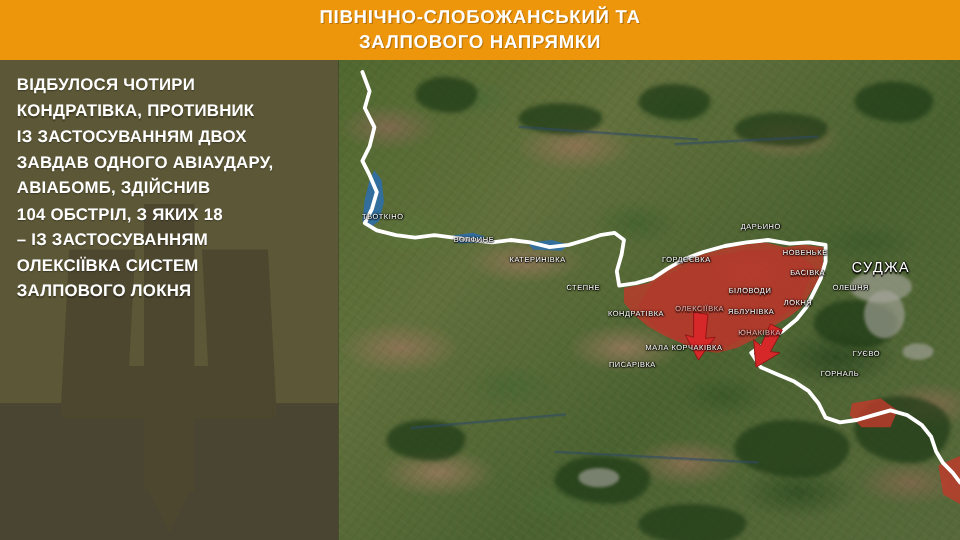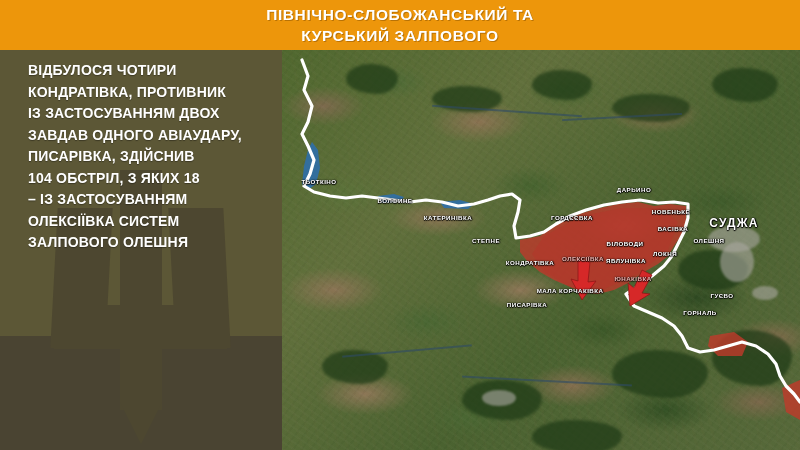--- a/index.html
+++ b/index.html
@@ -33,21 +33,21 @@
   .tz { position:absolute; background:#4d4730; }
   #tz-l  { left:54px;  top:158px; width:55px;  height:140px; transform:skewX(-3deg); }
   #tz-r  { left:172px; top:158px; width:55px;  height:140px; transform:skewX(3deg); }
   #tz-c  { left:120px; top:120px; width:42px;  height:240px; }
   #tz-bar{ left:54px;  top:255px; width:173px; height:44px; }
   #tz-tip{ left:120px; top:352px; width:42px;  height:42px;
            clip-path:polygon(0 0,100% 0,50% 100%); }
 
   #sidebar-text {
     position:relative; z-index:6;
-    padding:10px 14px 0 28px;
+    padding:10px 14px 0 14px;
   }
   .bline {
     color:#ffffff; font-weight:bold; font-size:14px; line-height:21.5px;
     letter-spacing:0.2px; white-space:nowrap;
     text-shadow: 0 1px 1px rgba(0,0,0,.35);
   }
 
   
   #map {
     position:absolute; left:282px; top:50px; width:518px; height:400px;
@@ -92,57 +92,57 @@
            filter:blur(1.2px); }
   
   .forest{ position:absolute; border-radius:46% 54% 40% 60%/50% 45% 55% 50%;
            background:rgba(30,58,22,.72); filter:blur(1.6px); }
   
   .river { position:absolute; background:#2e4a66; opacity:.6; filter:blur(.6px); }
 
   svg.overlay { position:absolute; inset:0; width:518px; height:400px; }
 
   .mlabel {
-    position:absolute; color:#ffffff; font-weight:bold;
+    position:absolute; color:#ffffff; font-weight:normal;
     font-size:6.2px; letter-spacing:.45px; white-space:nowrap;
     text-shadow:0 0 2px #000, 0 1px 1px #000, 1px 0 1px #000;
     transform:translate(-50%,-50%);
   }
   .mlabel.big { font-size:12px; letter-spacing:1.2px; }
   .mlabel.dim { color:#f0c6c6; opacity:.85; }
 </style>
 </head>
 <body>
 
 <div id="page">
 
   <div id="header">
     <div class="hline">ПІВНІЧНО-СЛОБОЖАНСЬКИЙ ТА</div>
-    <div class="hline">КУРСЬКИЙ ЗАЛПОВОГО</div>
+    <div class="hline">ЗАЛПОВОГО НАПРЯМКИ</div>
   </div>
 
   <div id="sidebar">
     <div id="sidebar-bottom"></div>
 
     <div class="tz" id="tz-l"></div>
     <div class="tz" id="tz-r"></div>
     <div class="tz" id="tz-c"></div>
     <div class="tz" id="tz-bar"></div>
     <div class="tz" id="tz-tip"></div>
 
     <div id="sidebar-text">
       <div class="bline">ВІДБУЛОСЯ ЧОТИРИ</div>
       <div class="bline">КОНДРАТІВКА, ПРОТИВНИК</div>
       <div class="bline">ІЗ ЗАСТОСУВАННЯМ ДВОХ</div>
       <div class="bline">ЗАВДАВ ОДНОГО АВІАУДАРУ,</div>
-      <div class="bline">ПИСАРІВКА, ЗДІЙСНИВ</div>
+      <div class="bline">АВІАБОМБ, ЗДІЙСНИВ</div>
       <div class="bline">104 ОБСТРІЛ, З ЯКИХ 18</div>
       <div class="bline">– ІЗ ЗАСТОСУВАННЯМ</div>
       <div class="bline">ОЛЕКСІЇВКА СИСТЕМ</div>
-      <div class="bline">ЗАЛПОВОГО ОЛЕШНЯ</div>
+      <div class="bline">ЗАЛПОВОГО ЛОКНЯ</div>
     </div>
   </div>
 
   <div id="map">
     <div id="terrain"></div>
     <div id="terrain-noise"></div>
 
     <div class="forest" style="left:64px;  top:14px;  width:52px; height:30px;"></div>
     <div class="forest" style="left:150px; top:36px;  width:70px; height:26px;"></div>
     <div class="forest" style="left:250px; top:20px;  width:60px; height:30px;"></div>

